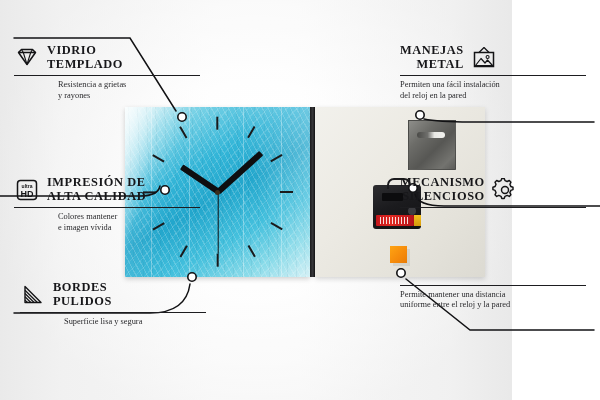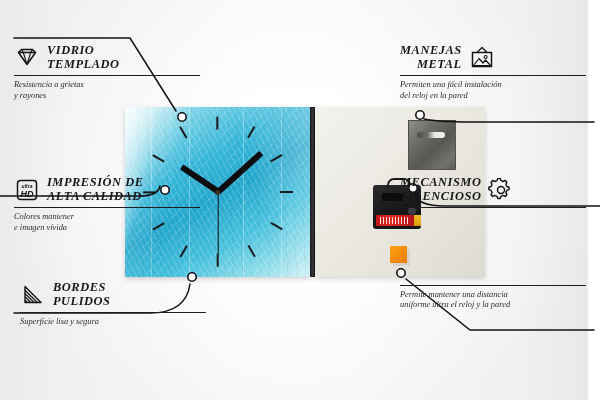--- a/index.html
+++ b/index.html
@@ -2,24 +2,23 @@
 <html><head>
 <meta charset="utf-8">
 <style>
   html,body{margin:0;padding:0;}
   body{
     width:600px;height:400px;overflow:hidden;
     font-family:"Liberation Serif", serif;
     background:#ffffff;
   }
   #stage{
-    position:relative;width:588px;height:400px;
+    position:relative;width:512px;height:400px;
     background:
       radial-gradient(ellipse 52% 62% at 50% 46%, #ffffff 0%, #fdfdfd 42%, #f4f4f4 74%, #ebebeb 100%);
-    font-style: italic;
   }
   #stage:before{
     content:"";position:absolute;inset:0;
     background:linear-gradient(90deg,#e9e9e9 0%,#f6f6f6 12%,#ffffff 42%,#ffffff 58%,#f5f5f5 88%,#e7e7e7 100%);
     opacity:.55;pointer-events:none;
   }
   #svgLayer{position:absolute;left:0;top:0;width:600px;height:400px;}
 
   
   .feature{position:absolute;width:186px;}
@@ -32,21 +31,21 @@
     letter-spacing:.55px;color:#17171a;text-transform:uppercase;
     white-space:pre-line;
   }
   .feature.left .ttl{text-align:left;}
   .feature.right .ttl{text-align:right;}
   .rule{height:1px;background:#1d1d20;margin:4px 0 4px;width:100%;}
   .desc{
     font-family:"Liberation Serif", serif;
     font-size:8.4px;line-height:10.4px;color:#2a2a2d;white-space:pre-line;
   }
-  .feature.left .desc{text-align:left;}
+  .feature.left .desc{text-align:left;margin-left:44px;}
   .feature.right .desc{text-align:left;}
   .ico{width:26px;height:24px;flex:0 0 26px;display:block;}
 
   
   .prod{position:absolute;}
   #clockFront{
     left:125px;top:107px;width:185px;height:170px;
     background:
       linear-gradient(118deg, rgba(255,255,255,.55) 0%, rgba(255,255,255,0) 26%),
       linear-gradient(150deg,#bfeaf2 0%,#79d2e6 16%,#34b6d8 36%,#22a6cc 52%,#44c0dd 70%,#8adbe9 86%,#cfeff5 100%);
@@ -249,16 +248,16 @@
         <path d="M13 2.6l2.2.9 2.1-1 1.6 1.7-1 2.1.9 2.2 2.2.7v2.4l-2.2.8-.9 2.2 1 2.1-1.6 1.7-2.1-1-2.2.9-.8 2.2h-2.4l-.8-2.2-2.2-.9-2.1 1-1.7-1.7 1-2.1-.9-2.2-2.2-.8v-2.4l2.2-.7.9-2.2-1-2.1 1.7-1.7 2.1 1 2.2-.9.8-2.2h2.4z" fill="none" stroke="#141416" stroke-width="1.45" stroke-linejoin="round"></path>
         <circle cx="13" cy="12" r="3.5" fill="none" stroke="#141416" stroke-width="1.45"></circle>
       </svg>
     </div>
     <div class="rule"></div>
   </div>
 
   <div class="feature right" id="f5" style="left:400px;top:281px;">
     <div class="rule"></div>
     <div class="desc">Permite mantener una distancia
-uniforme ultra el reloj y la pared</div>
+uniforme entre el reloj y la pared</div>
   </div>
 
 </div>
 
 </body></html>

